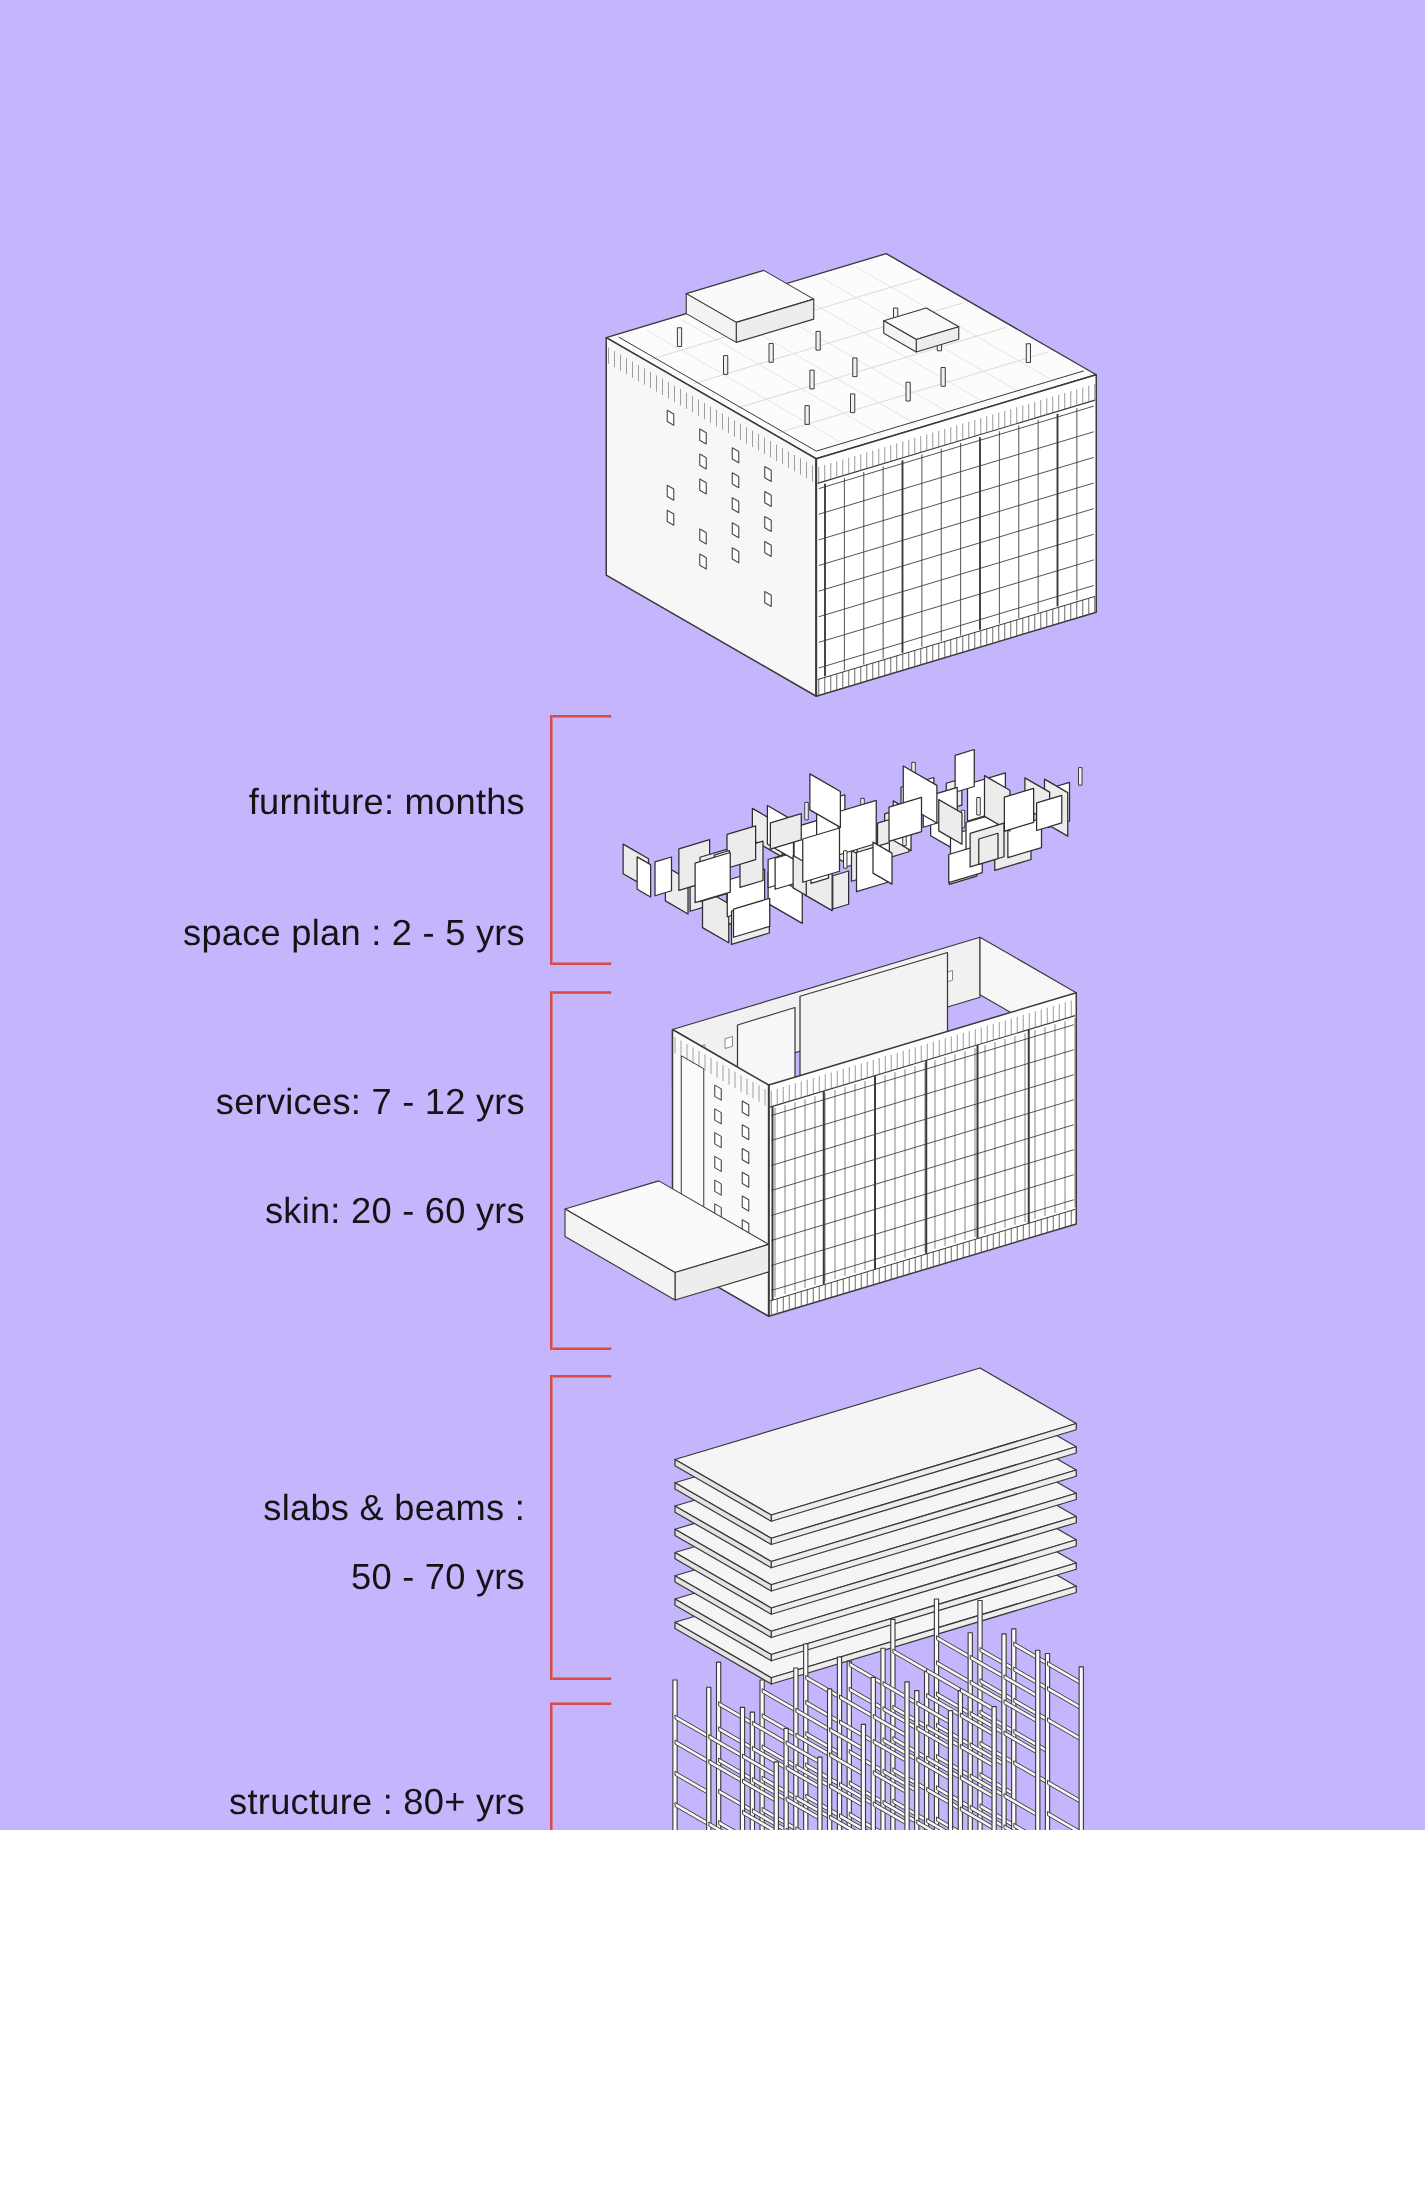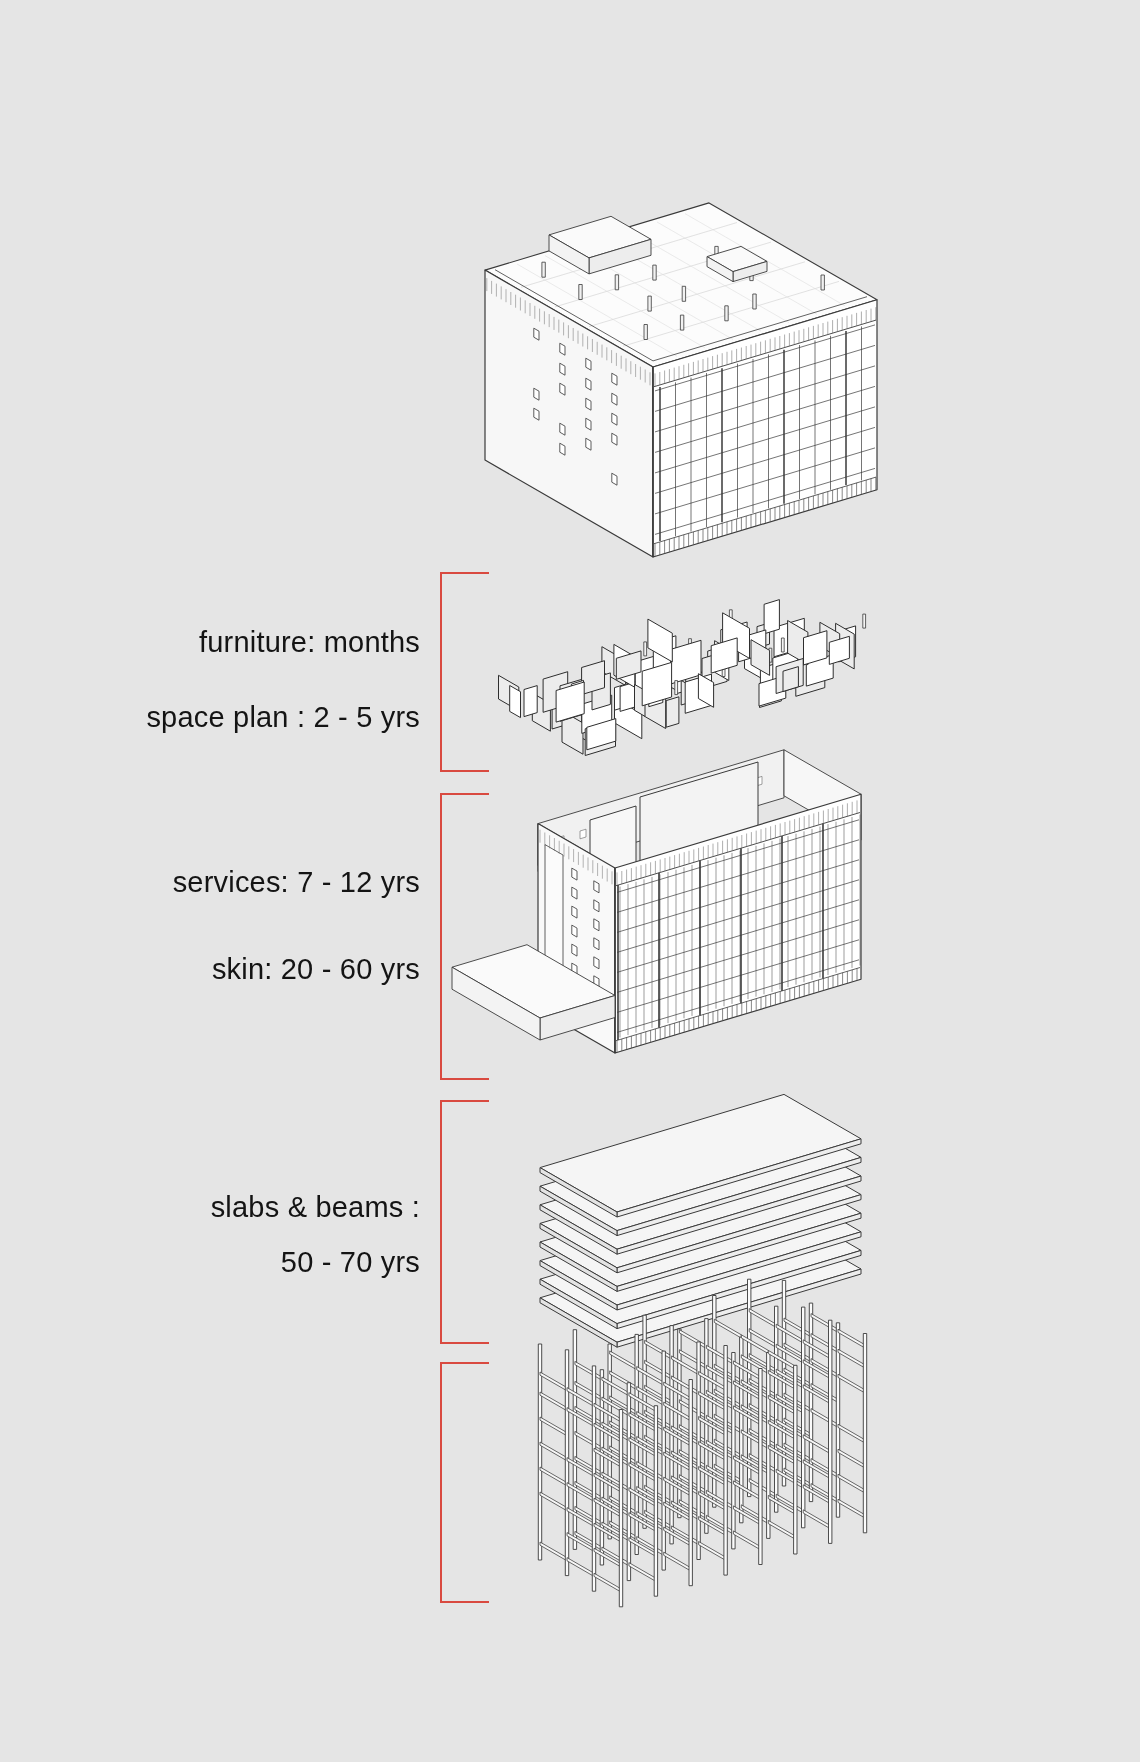--- a/index.html
+++ b/index.html
@@ -1,16 +1,16 @@
 <!DOCTYPE html>
 <html style="--accent: #d94a40; --ink: #141414;"><head>
 <meta charset="utf-8">
 <style>
   html,body{margin:0;padding:0;background:#ffffff;}
-  .page{position:relative;width:1140px;height:1762px;background:#e5e5e5;overflow:hidden;
+  .page{position:relative;width:1140px;height:1464px;background:#c4b5fd;overflow:hidden;
         font-family:"Liberation Sans", sans-serif;}
   #drawings{position:absolute;left:0;top:0;width:1140px;height:1762px;}
   .lbl{position:absolute;left:0;width:420px;text-align:right;font-size:29px;line-height:30px;
        color:var(--ink,#141414);letter-spacing:.2px;white-space:nowrap;}
   .bracket{position:absolute;left:440px;width:47px;border-left:2px solid var(--accent,#d94a40);}
   .bracket .arm{position:absolute;left:0;width:47px;height:2px;background:var(--accent,#d94a40);}
   .bracket .arm.top{top:0;}
   .bracket .arm.bot{bottom:0;}
 </style>
 </head>
@@ -740,25 +740,26 @@
         <polygon points="838.0,1449.2 865.0,1464.8 865.0,1468.0 838.0,1452.4" fill="#f6f6f6" stroke="#3a3a3a" stroke-width="0.75" stroke-linejoin="round"></polygon>
         <polygon points="838.0,1424.2 865.0,1439.8 865.0,1443.0 838.0,1427.4" fill="#f6f6f6" stroke="#3a3a3a" stroke-width="0.75" stroke-linejoin="round"></polygon>
         <polygon points="838.0,1374.2 865.0,1389.8 865.0,1393.0 838.0,1377.4" fill="#f6f6f6" stroke="#3a3a3a" stroke-width="0.75" stroke-linejoin="round"></polygon>
         <polygon points="838.0,1349.2 865.0,1364.8 865.0,1368.0 838.0,1352.4" fill="#f6f6f6" stroke="#3a3a3a" stroke-width="0.75" stroke-linejoin="round"></polygon>
         <polygon points="838.0,1329.2 865.0,1344.8 865.0,1348.0 838.0,1332.4" fill="#f6f6f6" stroke="#3a3a3a" stroke-width="0.75" stroke-linejoin="round"></polygon>
         <polygon points="863.3,1532.8 866.7,1532.8 866.7,1333.5 863.3,1333.5" fill="#fbfbfb" stroke="#3a3a3a" stroke-width="0.9" stroke-linejoin="round"></polygon>
       </g>
     </svg>
 
   <div class="lbl" style="top:627px">furniture: months</div>
-  <div class="lbl" style="top:702px">space plan : 2 - 5 yrs</div>
+  <div class="lbl" style="top:732px">space plan : 2 - 5 yrs</div>
   <div class="lbl" style="top:867px">services: 7 - 12 yrs</div>
   <div class="lbl" style="top:954px">skin: 20 - 60 yrs</div>
   <div class="lbl" style="top:1192px">slabs &amp; beams :</div>
   <div class="lbl" style="top:1247px">50 - 70 yrs</div>
+  <div class="lbl" style="top:1427px">structure : 80+ yrs</div>
 
   <div class="bracket" style="top:572px;height:200px">
       <div class="arm top"></div>
       <div class="arm bot"></div>
     </div>
   <div class="bracket" style="top:793px;height:287px">
       <div class="arm top"></div>
       <div class="arm bot"></div>
     </div>
   <div class="bracket" style="top:1100px;height:244px">

